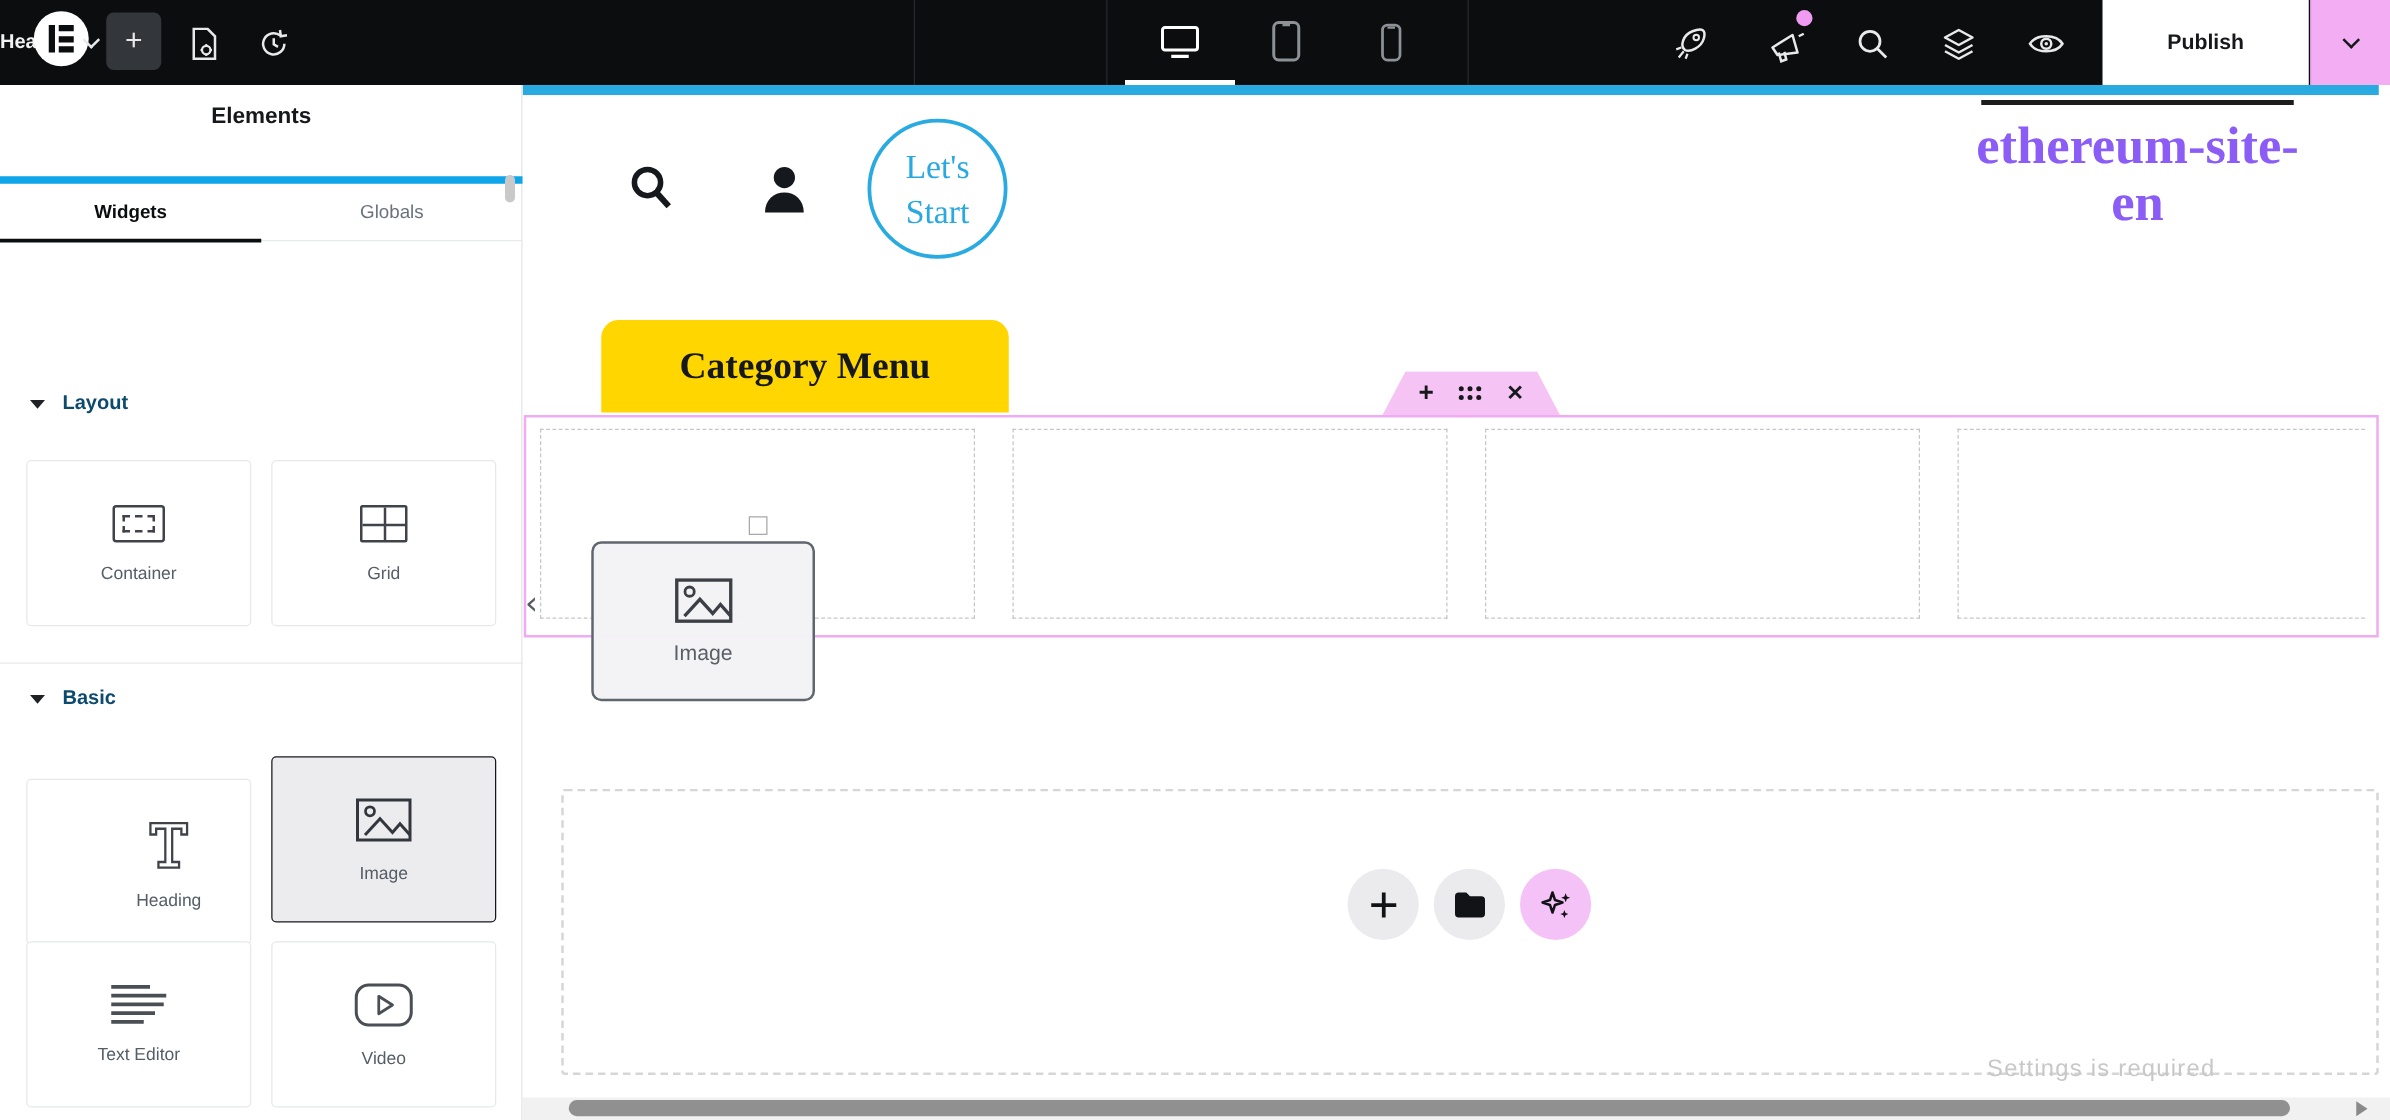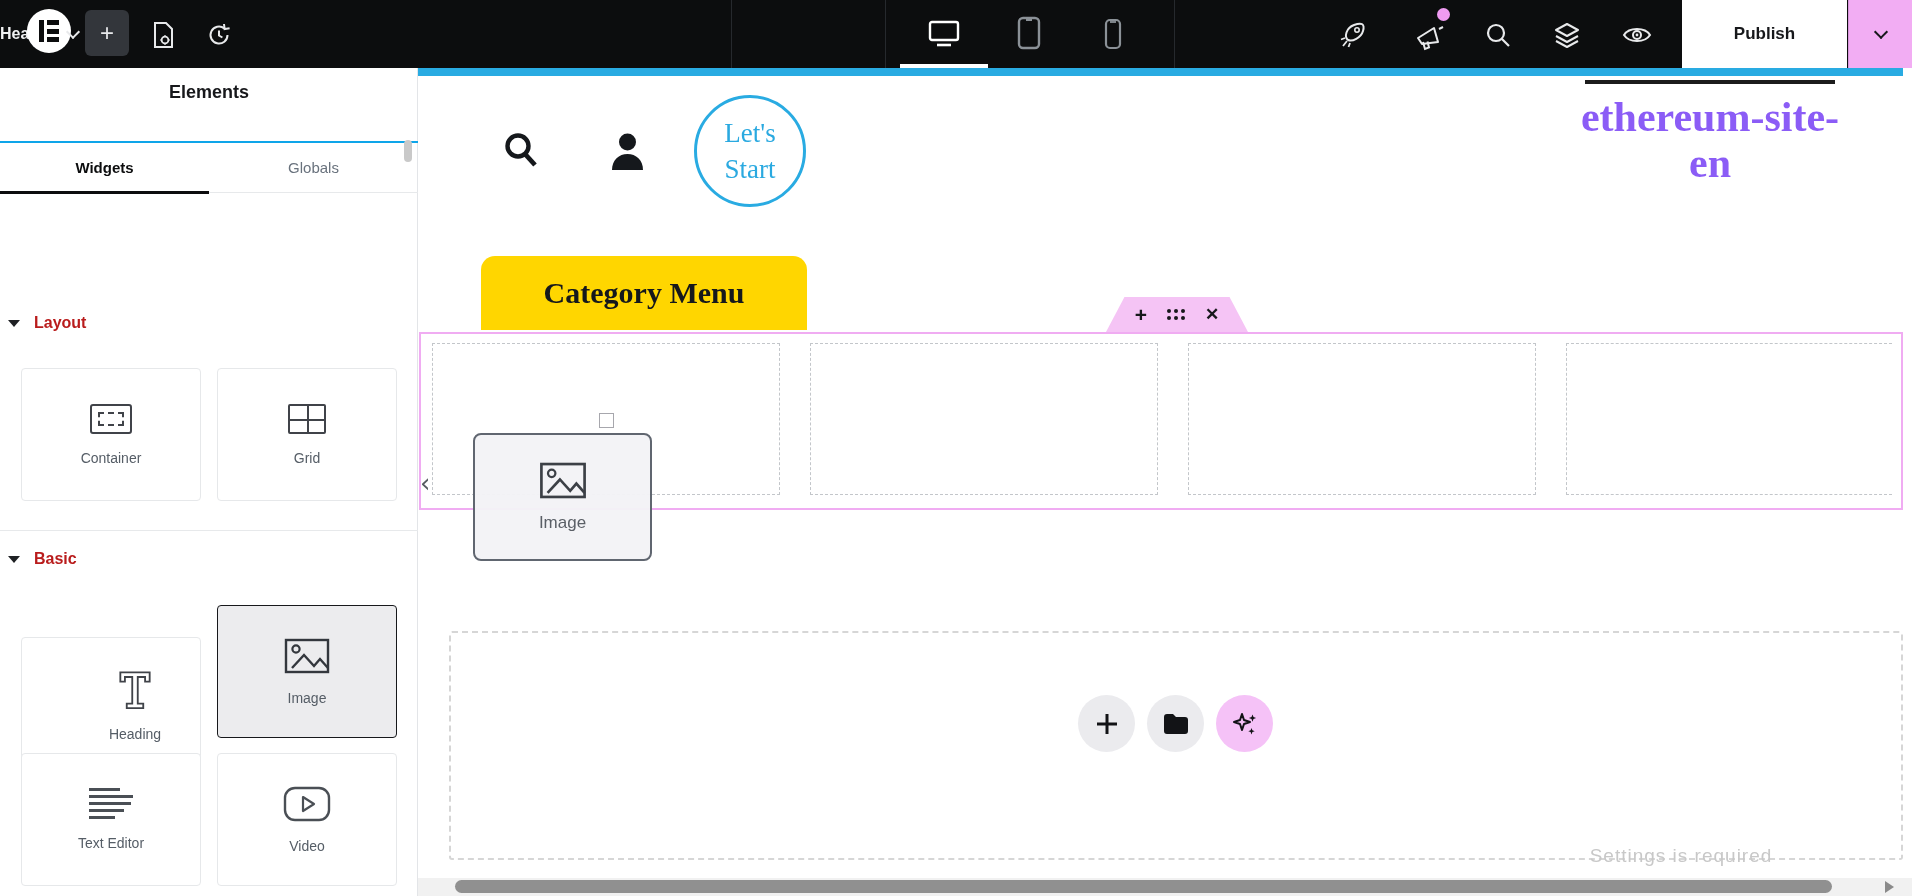--- a/index.html
+++ b/index.html
@@ -33,34 +33,34 @@
   #publish-chev { position:absolute; left:1848px; top:0; width:64px; height:68px; background:#f2adf3;
                   border-left:1px solid #d795da; display:flex; align-items:center; justify-content:center; }
   #publish-chev .chev { border-color:#17181b; }
   .notif-dot { position:absolute; left:1437px; top:8px; width:13px; height:13px; border-radius:50%; background:#ef9bf1; }
 
   
   #sidebar { position:absolute; left:0; top:68px; width:418px; height:828px; background:#fff;
              border-right:1px solid #e3e5e8; z-index:40; }
   #panel-title { position:absolute; left:0; top:14px; width:418px; text-align:center;
                  font-size:18px; font-weight:700; color:#17181b; }
-  #tabs { position:absolute; left:0; top:73px; width:418px; height:52px; border-top:2px solid #0ea5e9;
+  #tabs { position:absolute; left:0; top:73px; width:418px; height:52px; border-top:6px solid #0ea5e9;
           border-bottom:1px solid #e7e9eb; display:flex; }
   .tab { width:50%; display:flex; align-items:center; justify-content:center; font-size:15px; color:#69727d;
          position:relative; cursor:pointer; }
   .tab.active { color:#0c0d0e; font-weight:700; }
   .tab.active::after { content:""; position:absolute; left:0; bottom:-2px; width:100%; height:3px; background:#0c0d0e; }
   #side-scroll { position:absolute; left:404px; top:72px; width:8px; height:22px; border-radius:4px; background:#c9c9c9; }
   #search-box { position:absolute; left:22px; top:151px; width:375px; height:54px; border:1px solid #d5d8dc;
                 border-radius:4px; display:flex; align-items:center; padding:0 14px; gap:12px; background:#fff; }
   #search-box input { border:none; outline:none; width:100%; font-style:italic; font-size:16px; color:#3c434b;
                       font-family:"Liberation Sans", sans-serif; }
   #search-box input::placeholder { color:#a4afb7; }
-  .sec-head { position:absolute; left:8px; display:flex; align-items:center; gap:14px;
-              font-size:16px; font-weight:700; color:#b91c1c; }
+  .sec-head { position:absolute; left:24px; display:flex; align-items:center; gap:14px;
+              font-size:16px; font-weight:700; color:#0c4a6e; }
   .tri { width:0; height:0; border-left:6px solid transparent; border-right:6px solid transparent;
          border-top:7px solid #1f2124; }
   .card { position:absolute; width:180px; height:133px; background:#fff; border:1px solid #e6e8ea;
           border-radius:4px; display:flex; flex-direction:column; align-items:center; justify-content:center;
           gap:16px; cursor:pointer; }
   .card.selected { background:#ececee; border:1.5px solid #17181b; }
   .card .lbl { font-size:14px; color:#555d66; }
   .divider { position:absolute; left:0; width:418px; height:1px; background:#e7e9eb; }
   
   .ic-container { width:42px; height:30px; border:2px solid #404349; border-radius:3px;
@@ -255,21 +255,21 @@
       <span class="ic-grid"></span>
       <span class="lbl">Grid</span>
     </div>
 
     <div class="divider" style="top:462px;"></div>
 
     <div class="sec-head" style="top:482px;">
       <span class="tri"></span>
       <span>Basic</span>
     </div>
-    <div class="card" style="left:21px; top:569px;padding-left:48px;">
+    <div class="card" style="left:21px; top:555px;padding-left:48px;">
       <svg width="44" height="44" viewBox="0 0 48 48">
         <path d="M8 7 h32 v10 h-5 v-5 h-8 v29 h6 v5 H15 v-5 h6 V12 h-8 v5 H8 z" fill="none" stroke="#404349" stroke-width="2"></path>
       </svg>
       <span class="lbl">Heading</span>
     </div>
     <div class="card selected" style="left:217px; top:537px;">
       <svg width="46" height="36" viewBox="0 0 46 36">
         <rect x="2" y="2" width="42" height="32" fill="none" stroke="#33373d" stroke-width="2.4"></rect>
         <circle cx="12" cy="11" r="3.6" fill="none" stroke="#33373d" stroke-width="2.2"></circle>
         <path d="M8 30 l12 -13 l10 11 l6 -7 l8 9" fill="none" stroke="#33373d" stroke-width="2.4"></path>

